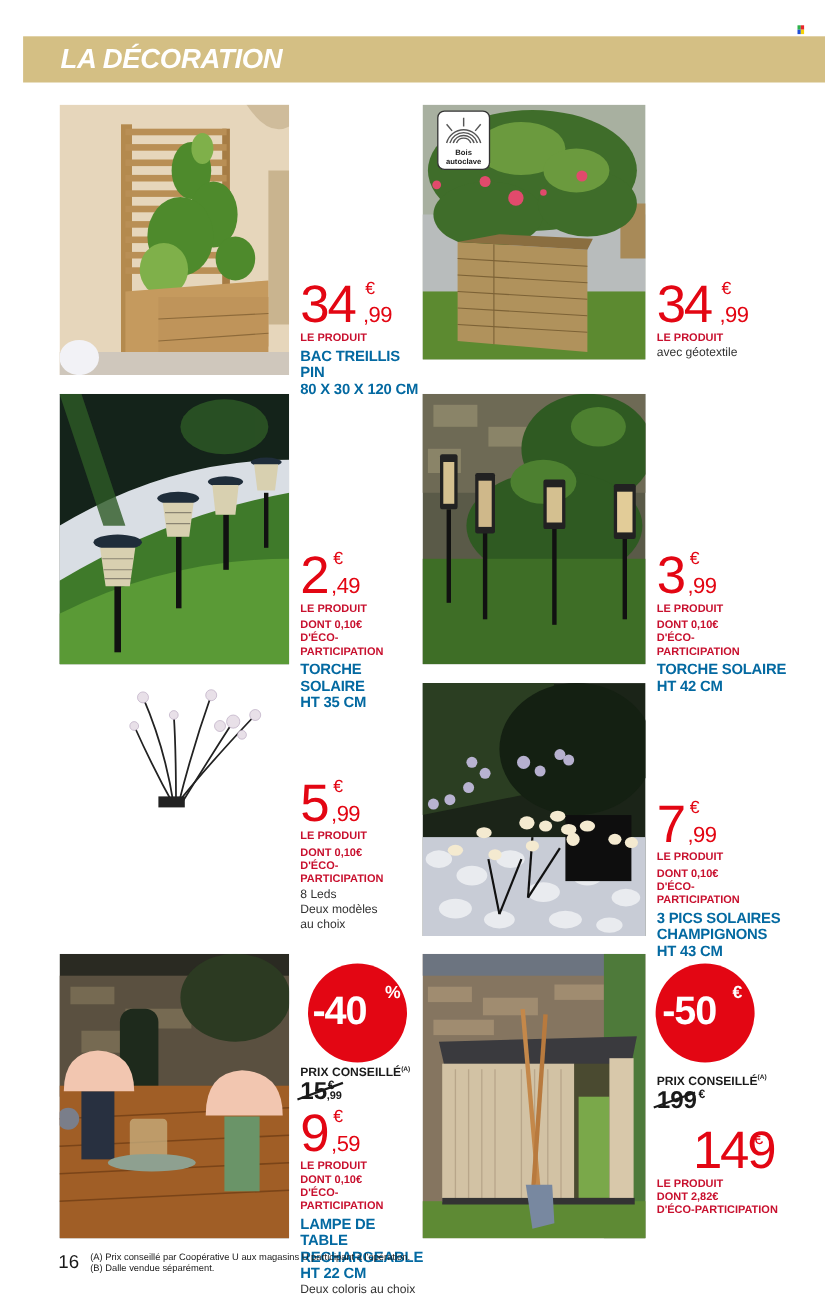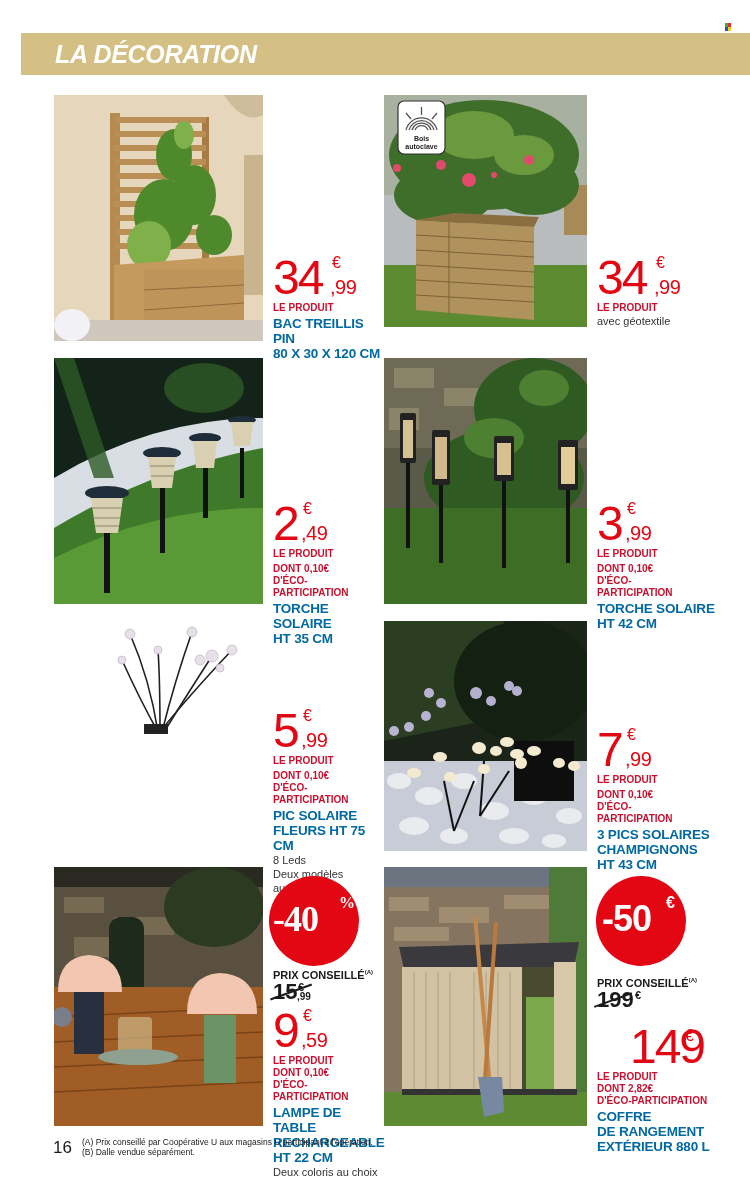--- a/index.html
+++ b/index.html
@@ -309,24 +309,20 @@
   <div class="price">
     <span class="int">5</span>
     <span class="cur" style="left:30px;">€</span>
     <span class="dec" style="left:28px;">,99</span>
   </div>
   <div class="lbl-red">LE PRODUIT</div>
   <div class="lbl-red" style="margin-top:3px;">
     <div>DONT 0,10€</div>
     <div>D'ÉCO-</div>
     <div>PARTICIPATION</div>
-  </div>
-  <div class="name">
-    <div>PIC SOLAIRE</div>
-    <div>FLEURS HT 75 CM</div>
   </div>
   <div class="sub">
     <div>8 Leds</div>
     <div>Deux modèles</div>
     <div>au choix</div>
   </div>
 </div>
 
 <div class="photo" style="left:384px;top:621px;width:203px;height:230px;">
   <svg width="203" height="230" viewBox="0 0 203 230">
@@ -423,21 +419,21 @@
     <path d="M4 125 Q4 90 35 88 Q68 90 68 125Z" fill="#f2c6b0"></path>
 
     <rect x="150" y="148" width="32" height="68" fill="#6a9468"></rect>
     <path d="M133 147 Q133 108 166 106 Q203 108 203 147Z" fill="#f2c6b0"></path>
 
     <rect x="64" y="150" width="34" height="42" rx="4" fill="#c8b080" opacity="0.75"></rect>
     <ellipse cx="84" cy="190" rx="40" ry="8" fill="#8ea090"></ellipse>
     <circle cx="8" cy="150" r="10" fill="#7a7e8a"></circle>
   </svg>
 </div>
-<div class="badge" style="left:269px;top:876px;font-family:Liberation Serif, serif;">
+<div class="badge" style="left:280px;top:876px;">
   <span class="val">-40</span>
   <span class="unit" style="left:70px;">%</span>
 </div>
 <div class="price-block" style="left:273px;top:969px;width:110px;">
   <div class="prix-cons">
     <span>PRIX CONSEILLÉ</span><sup>(A)</sup>
   </div>
   <div class="old-price">
     <span class="int">15</span>
     <span class="cur" style="left:25px;">€</span>
@@ -512,24 +508,19 @@
   </div>
   <div class="price" style="margin-top:12px;text-align:center;">
     <span class="int">149</span>
     <span class="cur" style="left:88px;top:4px;">€</span>
   </div>
   <div class="lbl-red">LE PRODUIT</div>
   <div class="lbl-red">
     <div>DONT 2,82€</div>
     <div>D'ÉCO-PARTICIPATION</div>
   </div>
-  <div class="name">
-    <div>COFFRE</div>
-    <div>DE RANGEMENT</div>
-    <div>EXTÉRIEUR 880 L</div>
-  </div>
 </div>
 
 <div class="footer-num">16</div>
 <div class="footer-notes">
   <div>(A) Prix conseillé par Coopérative U aux magasins U participant à l'opération.</div>
   <div>(B) Dalle vendue séparément.</div>
 </div>
 
 </body></html>

